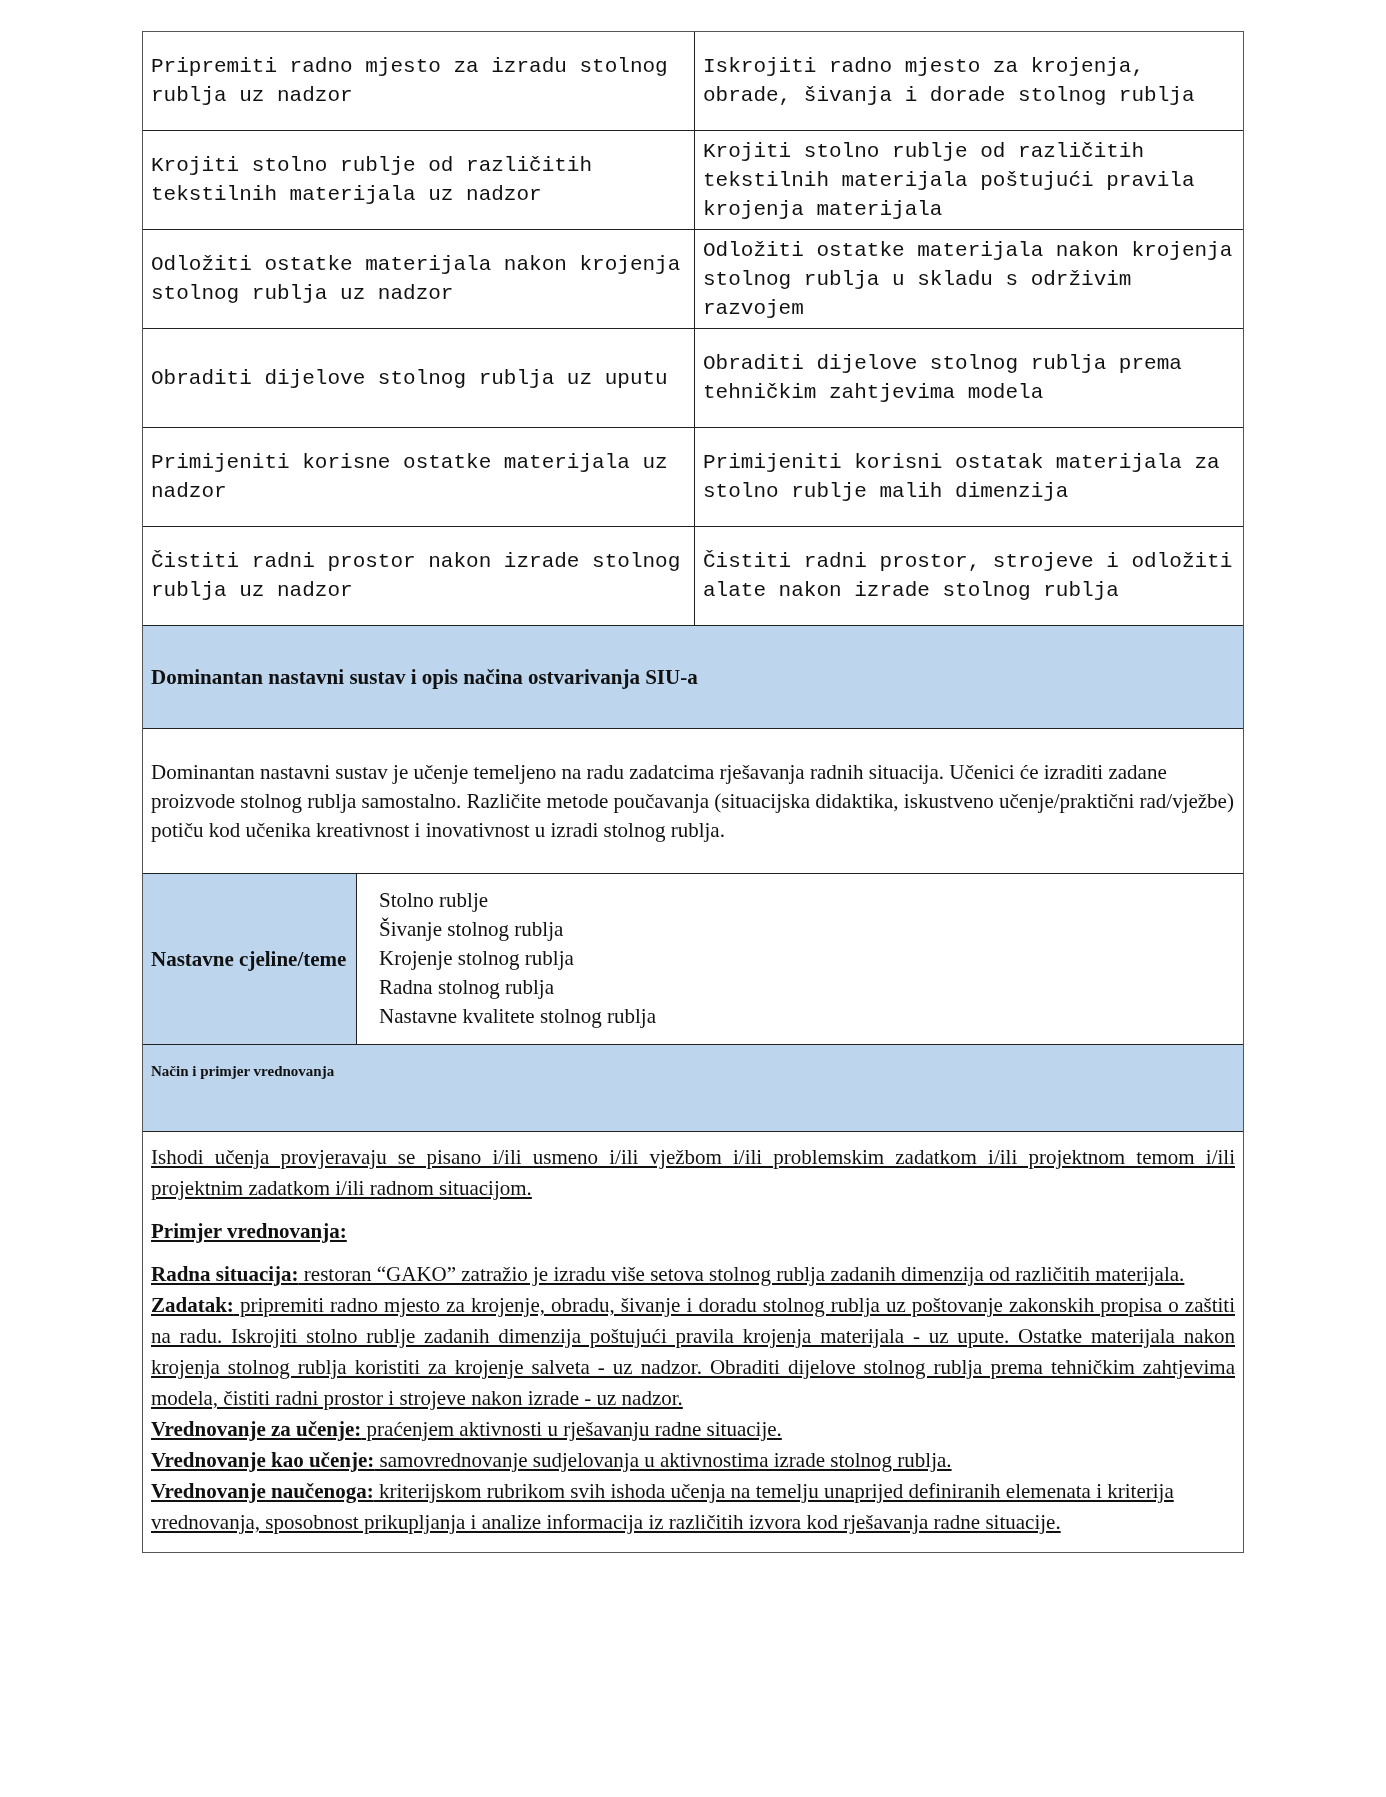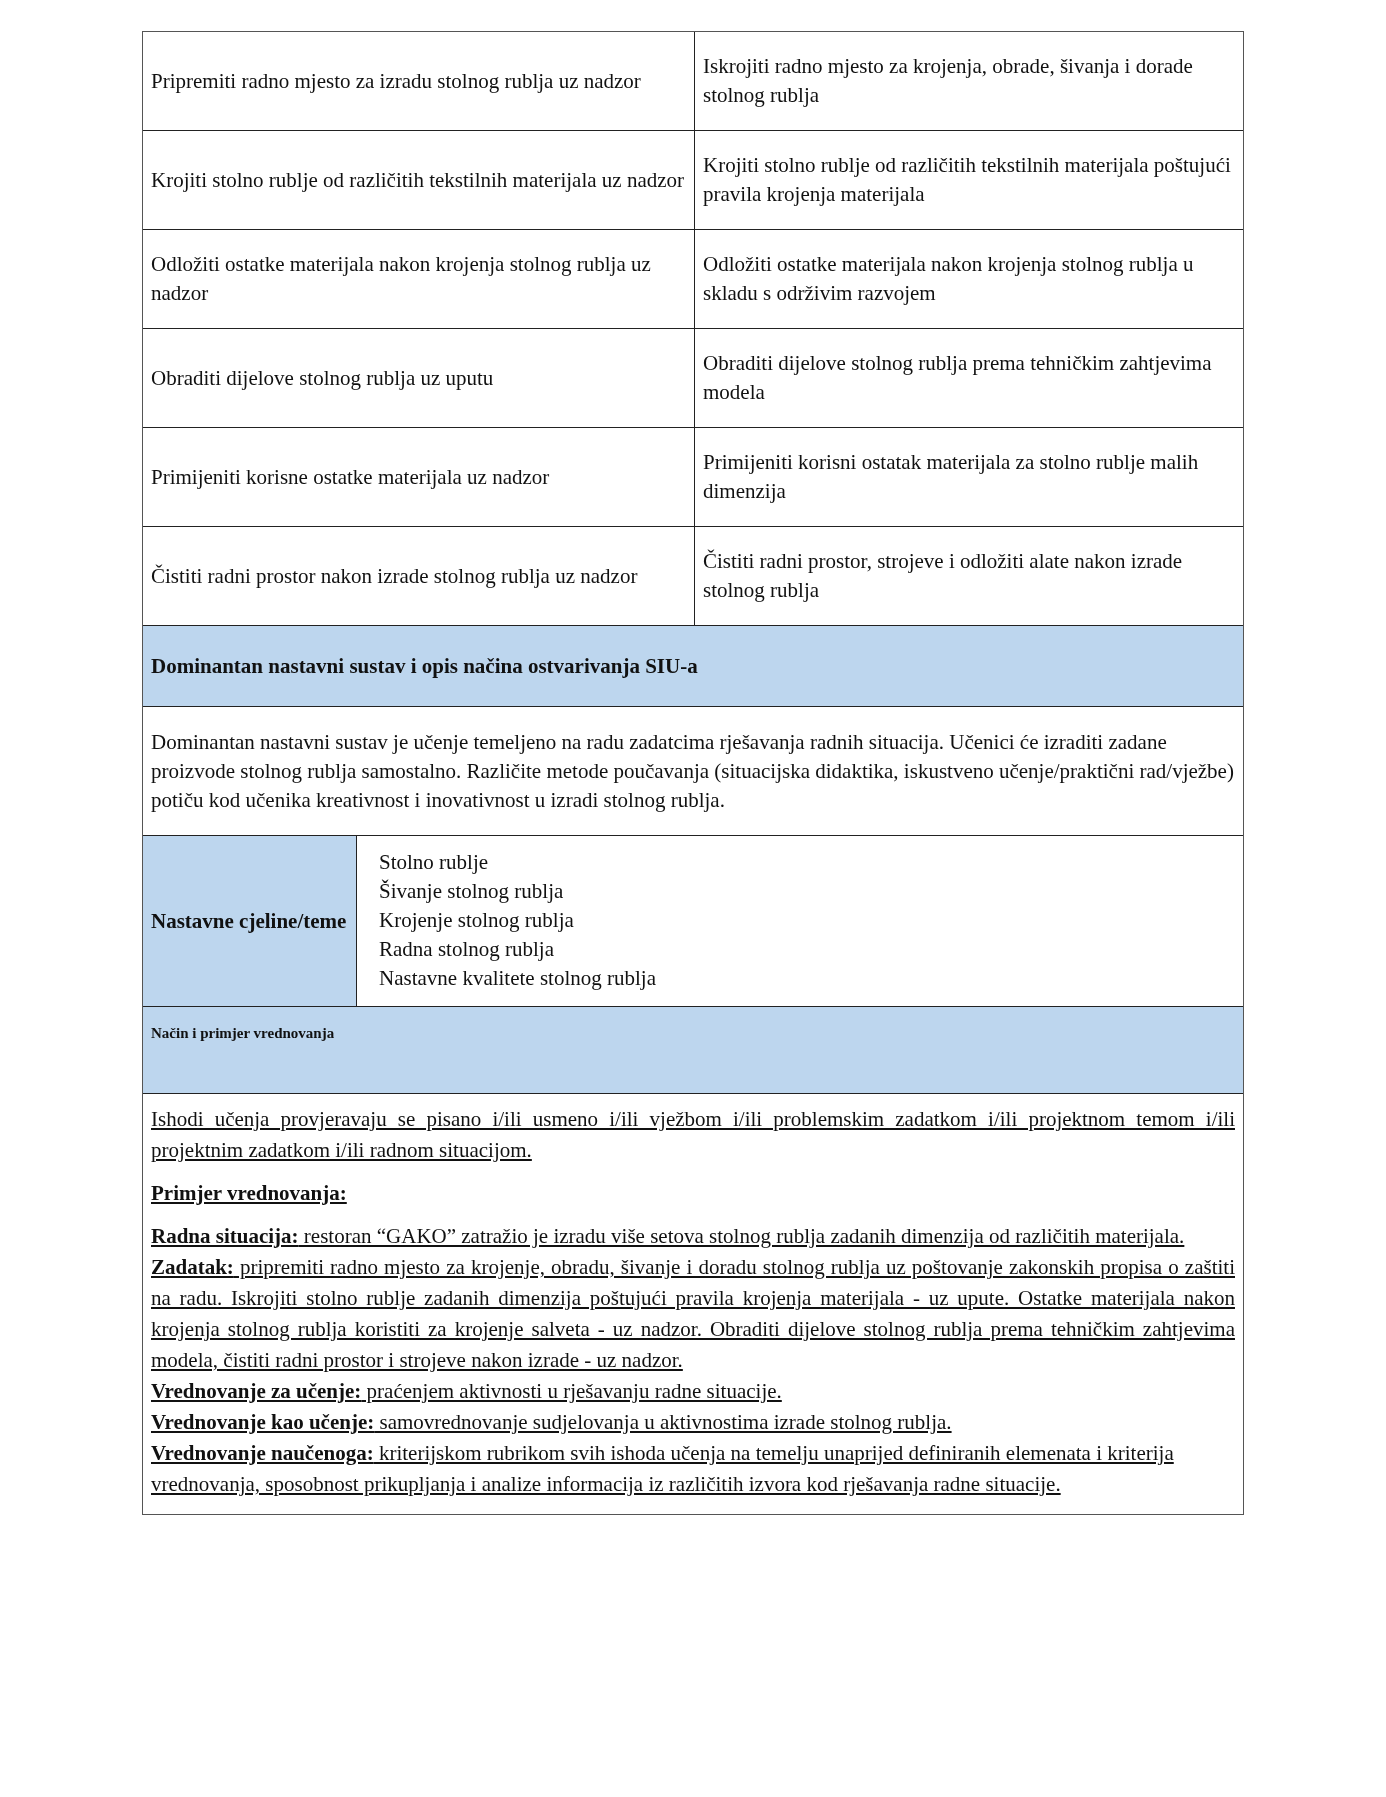--- a/index.html
+++ b/index.html
@@ -6,24 +6,24 @@
   body { width: 1386px; height: 1797px; position: relative; overflow: hidden;
          font-family: "Liberation Serif", "DejaVu Serif", serif; color: #111; }
   .tbl { position: absolute; left: 142px; top: 31px; width: 1102px;
          border: 1.5px solid #555; border-collapse: collapse; box-sizing: border-box; }
   .row { display: flex; border-bottom: 1.5px solid #222; box-sizing: border-box; }
   .row:last-child { border-bottom: none; text-decoration: underline; }
   .cell { box-sizing: border-box; padding: 0 8px; font-size: 21px; line-height: 29px;
           display: flex; align-items: center; }
   .cell.l { width: 552px; border-right: 1.5px solid #222; }
   .cell.r { flex: 1; }
-  .r2 { height: 99px; }
+  .r2 { height: 99px; font-family: Liberation Mono, monospace; }
   .blue { background: #bdd6ee; }
-  .hdr { height: 78px; font-weight: bold; padding: 1px 8px; font-size: 21px; display: flex; align-items: center; }
-  .desc { height: 128px; padding: 0 8px; font-size: 21px; line-height: 29px; display: flex; align-items: center; }
+  .hdr { height: 78px; font-weight: bold; padding: 12px 8px; font-size: 21px; display: flex; align-items: center; }
+  .desc { height: 128px; padding: 8px 8px; font-size: 21px; line-height: 29px; display: flex; align-items: center; }
   .topics .lab { width: 214px; border-right: 1.5px solid #222; font-weight: bold; font-size: 21px; line-height: 31px; padding: 0 8px; display: flex; align-items: center; box-sizing: border-box; }
   .topics .list { flex: 1; padding: 12px 6px 10px 6px; font-size: 21px; line-height: 29px; margin-left: 16px; }
   .topics { height: 171px; }
   .hdr2 { height: 86px; font-weight: bold; padding: 18px 8px 0 8px; font-size: 15px; box-sizing: border-box; }
   .eval { padding: 10px 8px 14px 8px; font-size: 21px; line-height: 31px; box-sizing: border-box; text-align: justify; }
   .eval p { margin: 0; }
   .eval .gap { margin-top: 12px; }
   .eval b { font-weight: bold; }
 </style>
 </head>

